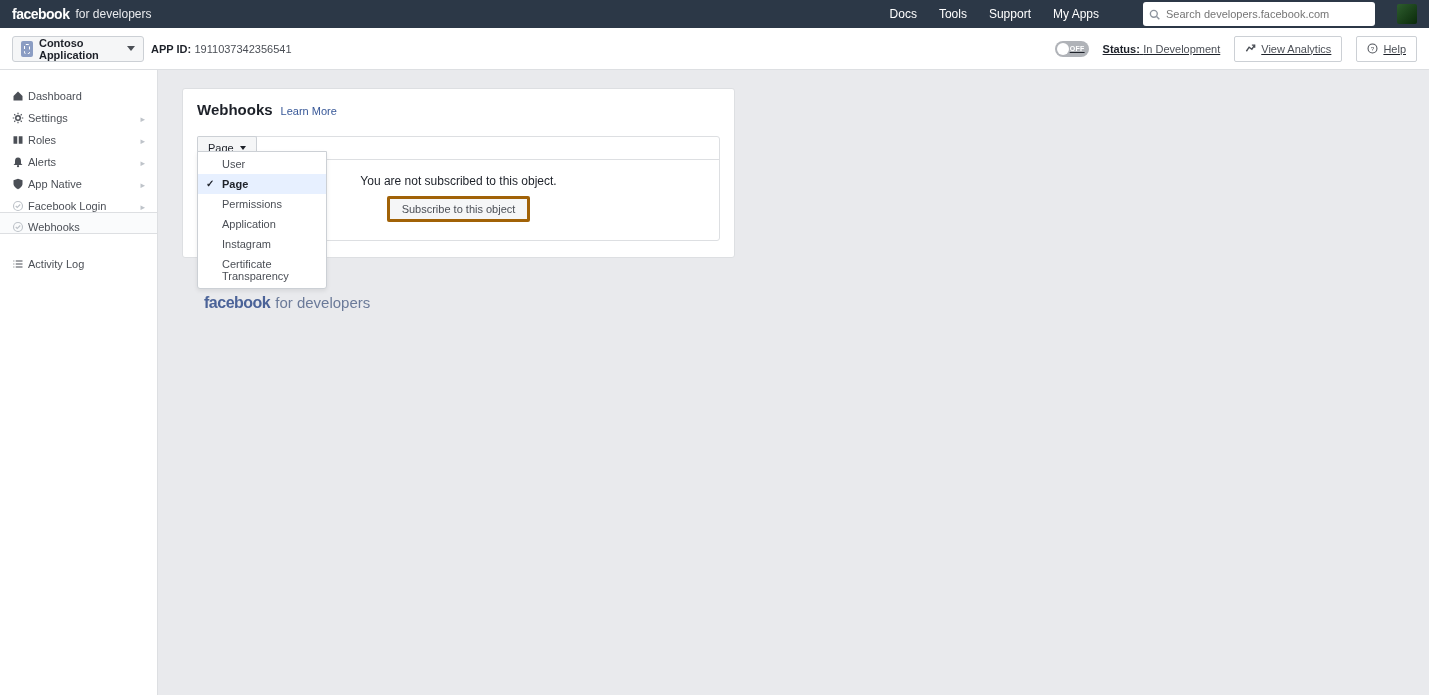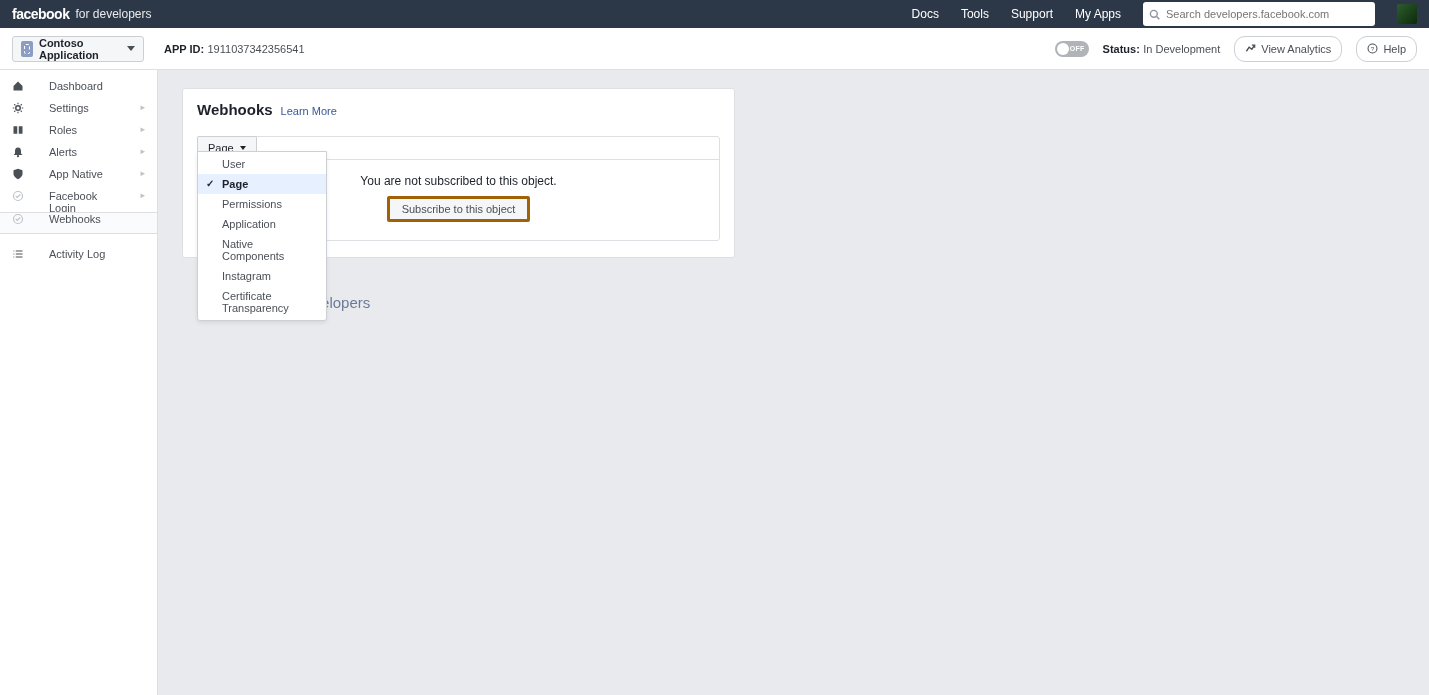--- a/index.html
+++ b/index.html
@@ -5,45 +5,45 @@
   * { box-sizing: border-box; margin: 0; padding: 0; font-family: Helvetica, Arial, sans-serif; }
   body { background: #e9eaed; font-size: 12px; color: #1d2129; width: 1429px; height: 695px; overflow: hidden; }
 
   
   .topnav { background: #2c3847; height: 28px; display: flex; align-items: center; color: #fff; padding: 0 12px; justify-content: space-between; }
   .topnav-left { display: flex; align-items: center; gap: 6px; }
   .brand { font-weight: bold; font-size: 14px; letter-spacing: -0.5px; }
   .brand-sub { font-size: 12px; color: #e9eaed; }
   .topnav-right { display: flex; align-items: center; gap: 22px; }
   .topnav-link { color: #fff; font-size: 12px; cursor: pointer; }
-  .search-box { background: #fff; border-radius: 3px; height: 24px; width: 232px; display: flex; align-items: center; padding: 0 6px; gap: 6px; }
+  .search-box { background: #fff; border-radius: 3px; height: 24px; width: 232px; display: flex; align-items: center; padding: 0 6px; gap: 6px; margin-left: 22px; }
   .search-box input { border: none; outline: none; font-size: 11px; flex: 1; color: #555; }
   .avatar { width: 20px; height: 20px; background: linear-gradient(135deg,#2e5d2e,#0a2a0a); border-radius: 2px; }
 
   
-  .appbar { background: #fff; height: 42px; border-bottom: 1px solid #dddfe2; display: flex; align-items: center; padding: 0 12px; gap: 20px; }
+  .appbar { background: #fff; height: 42px; border-bottom: 1px solid #dddfe2; display: flex; align-items: center; padding: 0 12px; gap: 7px; }
   .app-select { background: #f5f6f7; border: 1px solid #ccd0d5; border-radius: 3px; height: 26px; display: flex; align-items: center; padding: 0 8px; gap: 8px; cursor: pointer; width: 132px; justify-content: space-between; }
   .app-select-left { display: flex; align-items: center; gap: 6px; }
   .app-icon { width: 16px; height: 16px; background: #8b9dc3; border-radius: 2px; position: relative; }
   .app-icon::after { content:""; position:absolute; inset:3px; border:1px dashed #fff; border-radius:2px; }
   .app-name { font-size: 11px; color: #1d2129; font-weight: 600; }
   .app-id-label { font-size: 11px; color: #1d2129; font-weight: 600; }
   .app-id-val { font-size: 11px; color: #4b4f56; }
-  .appbar-right { margin-left: auto; display: flex; align-items: center; gap: 14px; }
+  .appbar-right { margin-left: auto; display: flex; align-items: center; gap: 14px; text-decoration: underline; }
   .toggle { width: 34px; height: 16px; background: #b0b3b8; border-radius: 8px; position: relative; display: flex; align-items: center; justify-content: flex-end; padding-right: 4px; cursor:pointer; }
   .toggle::before { content:""; width:12px; height:12px; background:#fff; border-radius:50%; position:absolute; left:2px; top:2px; }
   .toggle-off { font-size: 7px; color: #fff; font-weight: bold; letter-spacing: 0.3px; }
   .status-label { font-size: 11px; font-weight: 600; color: #1d2129; }
   .status-val { font-size: 11px; color: #4b4f56; }
-  .btn { background: #fff; border: 1px solid #ccd0d5; border-radius: 11px; height: 26px; display: flex; align-items: center; padding: 0 10px; font-size: 11px; color: #4b4f56; cursor: pointer; gap: 5px; }
+  .btn { background: #fff; border: 1px solid #ccd0d5; border-radius: 2px; height: 26px; display: flex; align-items: center; padding: 0 10px; font-size: 11px; color: #4b4f56; cursor: pointer; gap: 5px; }
 
   
   .main { display: flex; height: calc(100% - 70px); }
   .sidebar { width: 158px; background: #fff; border-right: 1px solid #dddfe2; padding-top: 10px; }
-  .side-item { display: flex; align-items: flex-start; height: 22px; padding: 0 12px; color: #4b4f56; font-size: 11px; cursor: pointer; gap: 25px; position: relative; }
+  .side-item { display: flex; align-items: flex-end; height: 22px; padding: 0 12px; color: #4b4f56; font-size: 11px; cursor: pointer; gap: 4px; position: relative; }
   .side-item .chev { margin-left: auto; color: #bec3c9; font-size: 9px; }
   .side-item.active { border: 1px solid #dddfe2; border-left: none; border-right: none; background: #fafbfc; }
   .side-section { display: flex; align-items: center; padding: 10px 12px 6px; color: #90949c; font-size: 10px; letter-spacing: 0.5px; gap: 6px; }
   .side-icon { width: 12px; display: inline-flex; align-items: center; justify-content: center; color: #4b4f56; }
 
   .content { flex: 1; padding: 18px 0 0 24px; background: #e9eaed; }
   .card { background: #fff; border: 1px solid #dddfe2; border-radius: 3px; width: 553px; }
   .card-header { padding: 12px 14px; display: flex; align-items: baseline; gap: 8px; }
   .card-title { font-size: 15px; font-weight: bold; color: #1d2129; }
   .learn-more { font-size: 11px; color: #385898; cursor: pointer; }
@@ -223,21 +223,20 @@
           <div style="position:relative; display:inline-block;">
             <div class="select-btn">
               <span>Page</span>
               <span class="caret-down caret-small"></span>
             </div>
             <div class="dropdown">
               <div class="dd-item">User</div>
               <div class="dd-item selected">Page</div>
               <div class="dd-item">Permissions</div>
               <div class="dd-item">Application</div>
-              <div class="dd-item">Native Components</div>
               <div class="dd-item">Instagram</div>
               <div class="dd-item">Certificate Transparency</div>
             </div>
           </div>
           <div class="subscribe-area">
             <div class="sub-msg">You are not subscribed to this object.</div>
             <div class="sub-btn">
               <span>Subscribe to this object</span>
             </div>
           </div>

